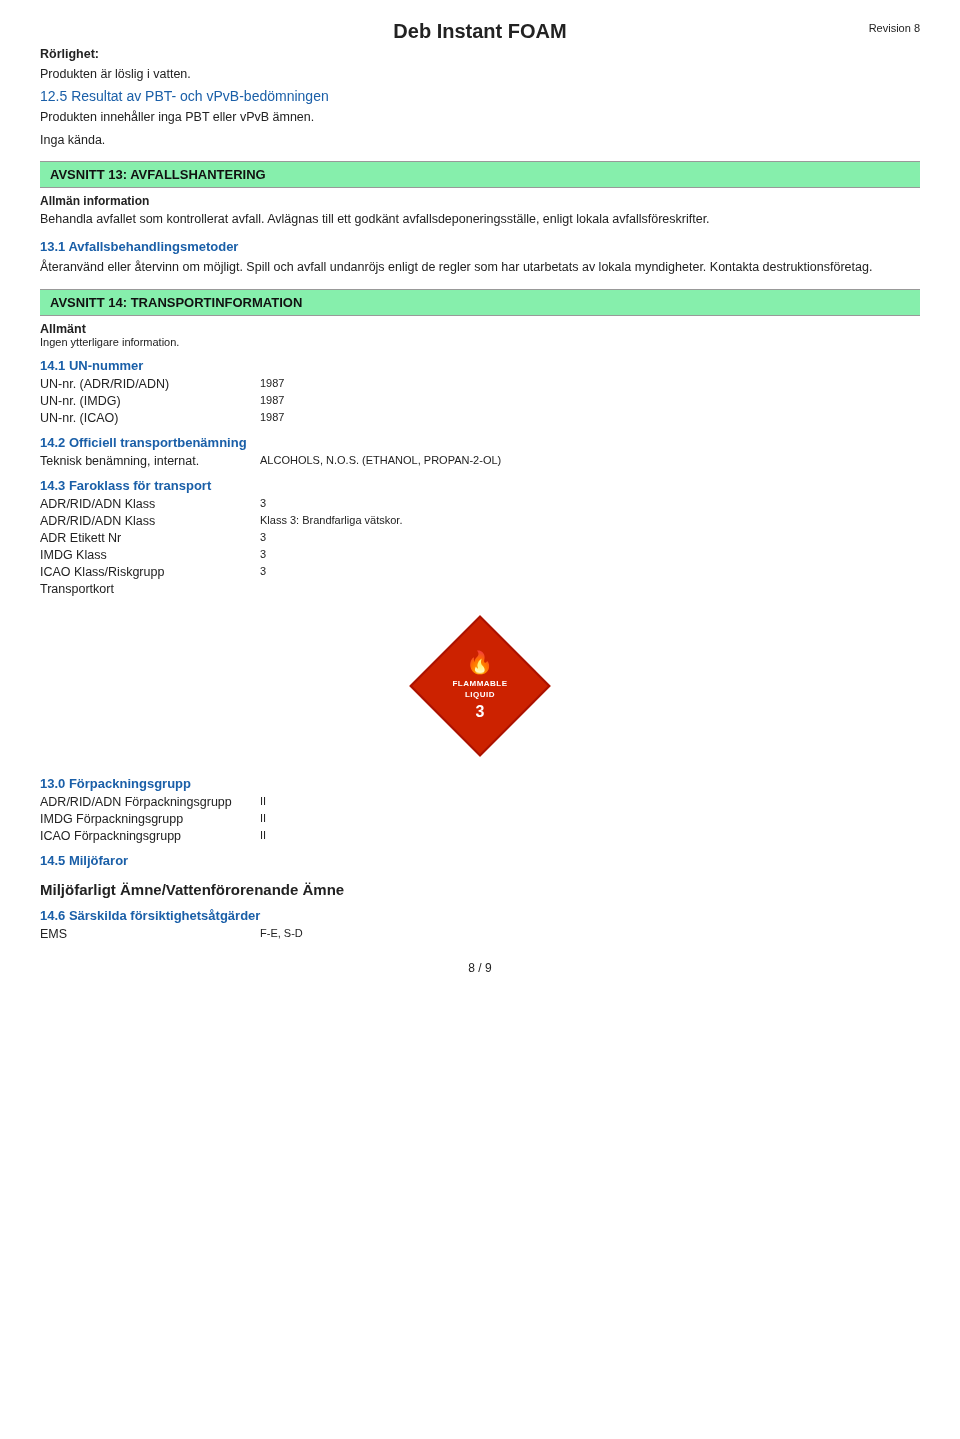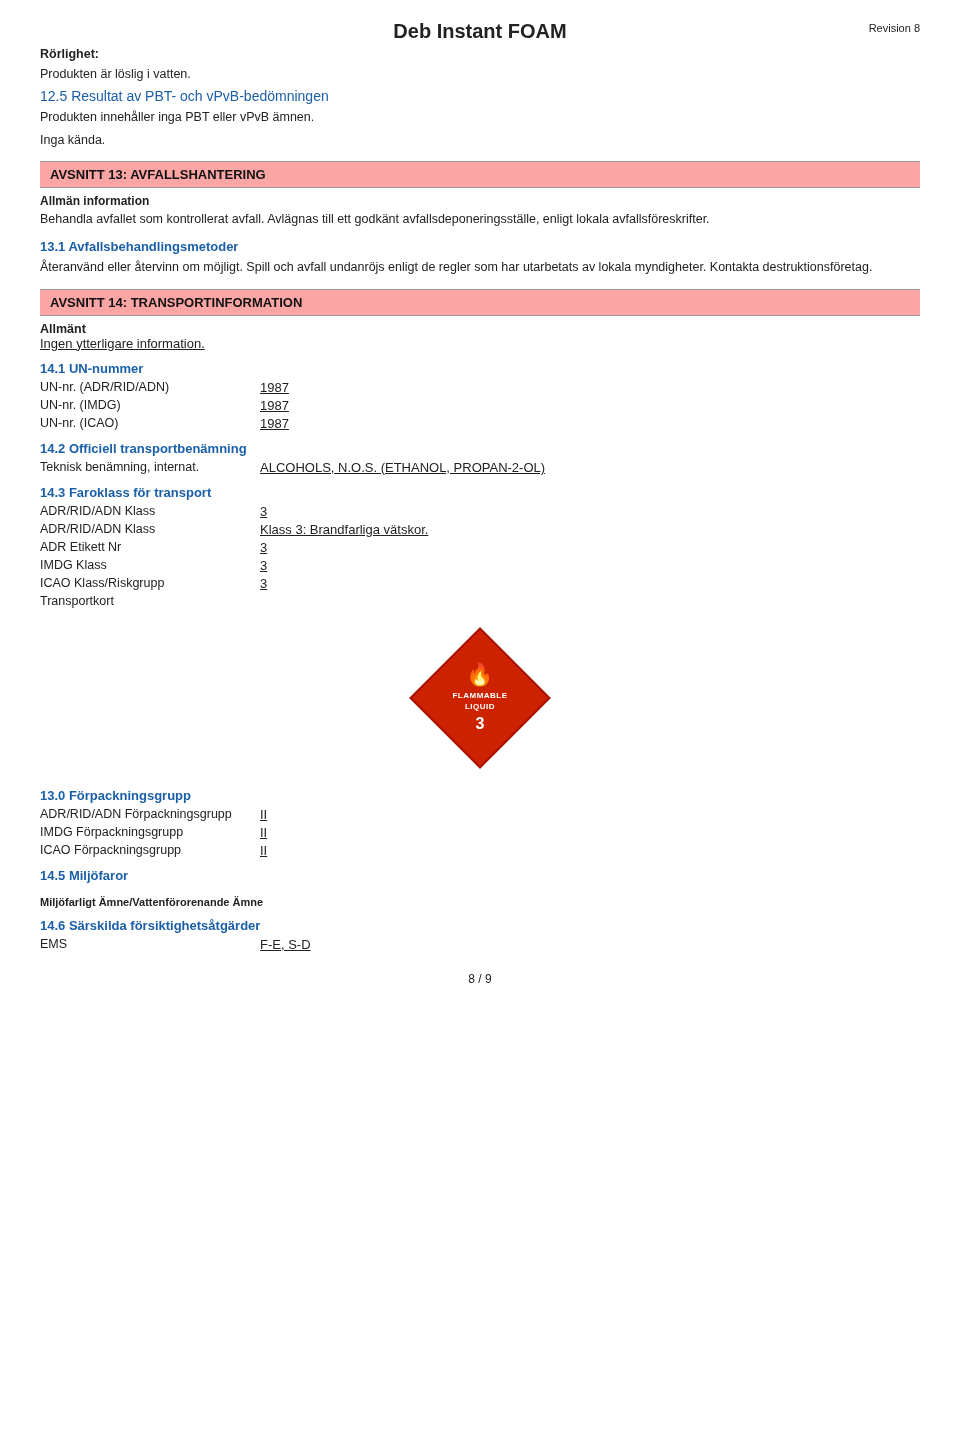--- a/index.html
+++ b/index.html
@@ -29,21 +29,21 @@
       margin-bottom: 4px;
       line-height: 1.5;
     }
     .blue-heading {
       color: #1a5fa8;
       font-weight: normal;
       font-size: 14px;
       margin-bottom: 4px;
     }
     .section-banner {
-      background-color: #fca5a5;
+      background-color: #86efac;
       padding: 5px 10px;
       font-weight: bold;
       font-size: 13px;
       color: #111;
       margin-top: 12px;
       margin-bottom: 6px;
       border-top: 1px solid #999;
       border-bottom: 1px solid #999;
     }
     .sub-section-title {
@@ -55,22 +55,21 @@
     }
     .two-col-row {
       display: flex;
       margin-bottom: 3px;
     }
     .two-col-row .col-left {
       width: 220px;
       font-size: 12.5px;
     }
     .two-col-row .col-right {
-      font-size: 13px;
-      text-decoration: underline;
+      font-size: 11px;
     }
     .flammable-container {
       display: flex;
       justify-content: center;
       margin: 20px 0;
     }
     .diamond-wrapper {
       position: relative;
       width: 140px;
       height: 140px;
@@ -257,21 +256,21 @@
       </div>
       <div class="two-col-row">
         <div class="col-left">ICAO Förpackningsgrupp</div>
         <div class="col-right">II</div>
       </div>
     </div>
 </div>
 
 <div>
   <div class="sub-section-title">14.5 Miljöfaror</div>
-  <div style="font-weight:bold; font-size:11px; margin-bottom:2px;margin-top:13px;">
+  <div style="font-weight:bold; font-size:15px; margin-bottom:2px;margin-top:13px;">
     <span>Miljöfarligt Ämne/Vattenförorenande Ämne</span>
   </div>
 </div>
 
 <div>
   <div class="sub-section-title">14.6 Särskilda försiktighetsåtgärder</div>
   <div id="ems-rows">
       <div class="two-col-row">
         <div class="col-left">EMS</div>
         <div class="col-right">F-E,  S-D</div>

